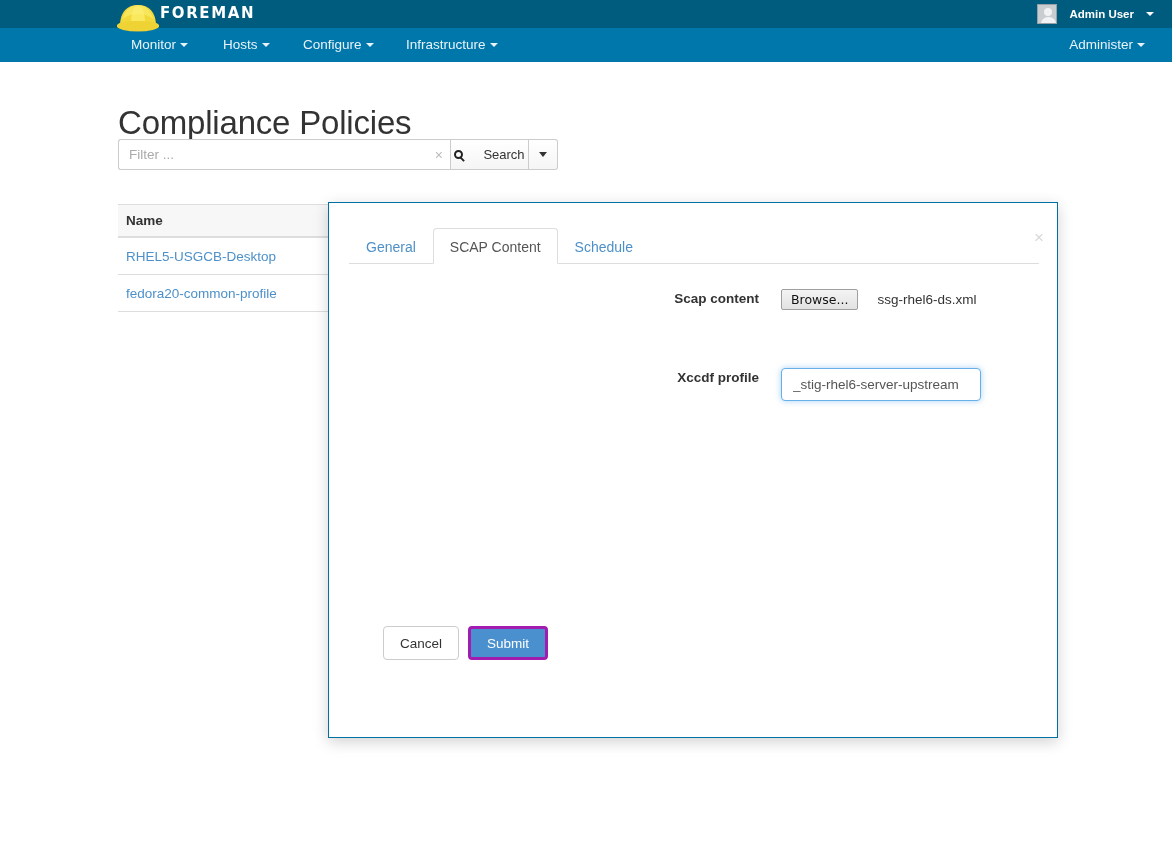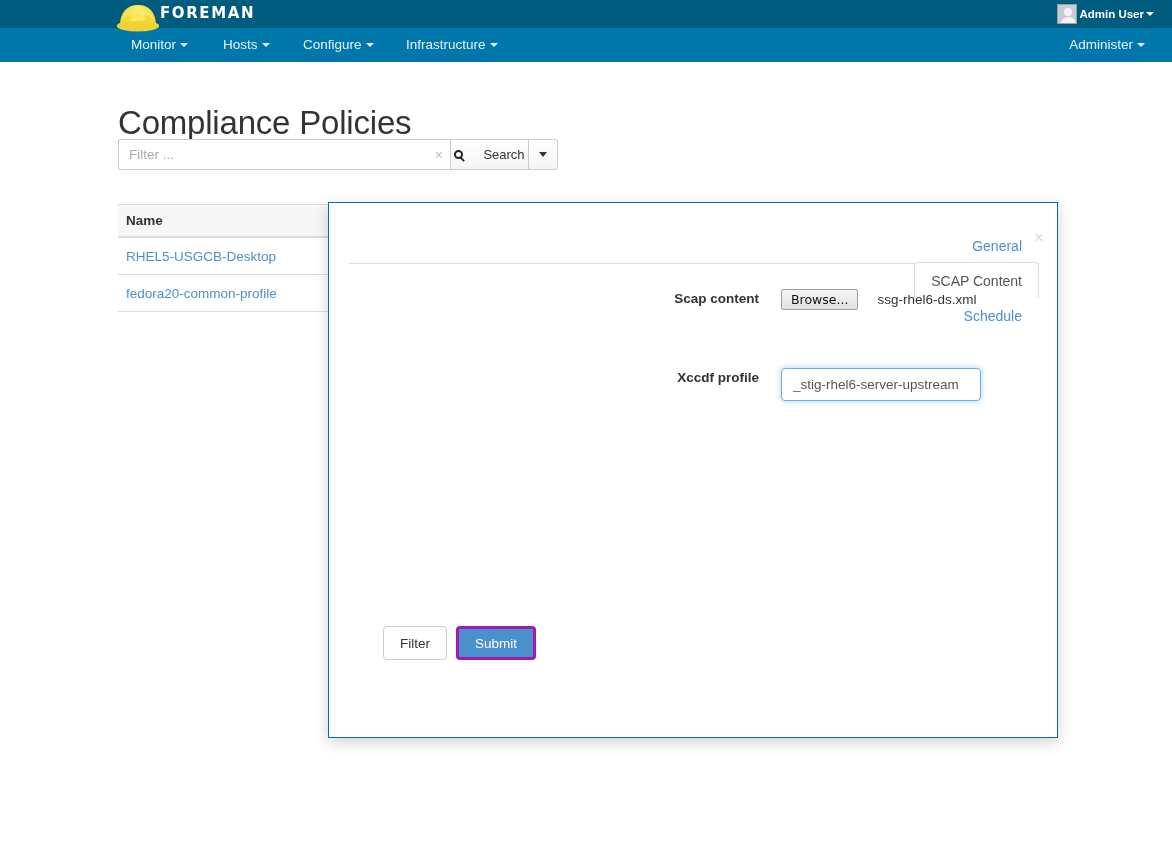--- a/index.html
+++ b/index.html
@@ -49,21 +49,21 @@
     margin-left: 4px;
     border-left: 4px solid transparent;
     border-right: 4px solid transparent;
     border-top: 4px solid #e8f3f9;
     vertical-align: middle;
   }
   .user-menu {
     position: absolute; right: 18px; top: 3px;
     height: 22px; line-height: 22px;
     color: #ffffff; font-size: 11.5px; font-weight: bold;
-    display: flex; align-items: center; gap: 2px;
+    display: flex; align-items: center; gap: 12px;
     cursor: pointer;
   }
   .avatar {
     width: 20px; height: 20px;
     background: #c9cdd0;
     border: 1px solid #9aa0a5;
     position: relative; overflow: hidden;
     flex: none;
   }
   .avatar::before {
@@ -176,21 +176,21 @@
   }
   .modal-close {
     position: absolute; right: 13px; top: 26px;
     font-size: 17px; color: #d8d8d8; line-height: 1;
     cursor: pointer;
   }
   .tabs {
     position: absolute; left: 20px; top: 24px;
     width: 690px; height: 37px;
     border-bottom: 1px solid #dddddd;
-    display: flex; align-items: flex-end; flex-direction: column;
+    display: flex; align-items: flex-end;
   }
   .tab {
     height: 36px; line-height: 36px;
     padding: 0 16px;
     font-size: 14px; color: #4d90c9;
     cursor: pointer;
     border: 1px solid transparent;
     border-radius: 4px 4px 0 0;
     margin-bottom: -1px;
   }
@@ -338,17 +338,17 @@
   </div>
 
   <div class="form-row row-xccdf">
     <div class="flabel">Xccdf profile</div>
     <div class="fctl">
       <input class="text-input" type="text" value="_stig-rhel6-server-upstream" style="">
     </div>
   </div>
 
   <div class="actions">
-    <button class="btn btn-default">Filter</button>
+    <button class="btn btn-default">Cancel</button>
     <button class="btn btn-primary">Submit</button>
   </div>
 
 </div>
 
 </body></html>

